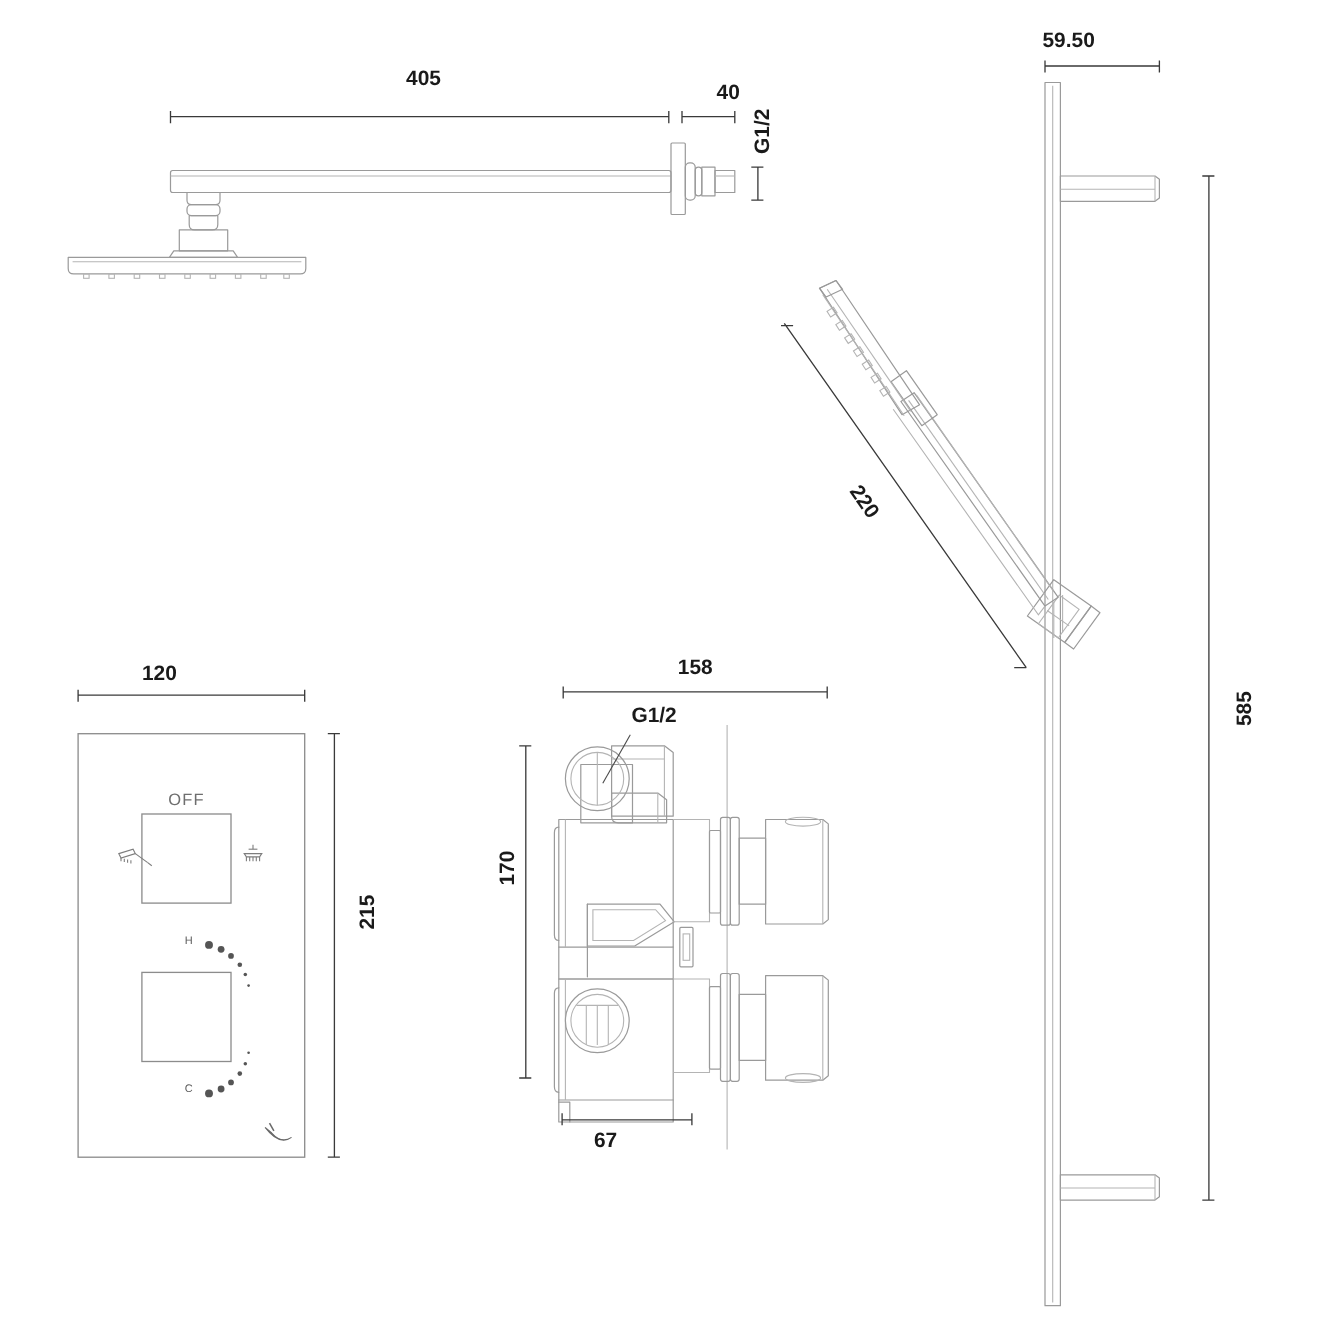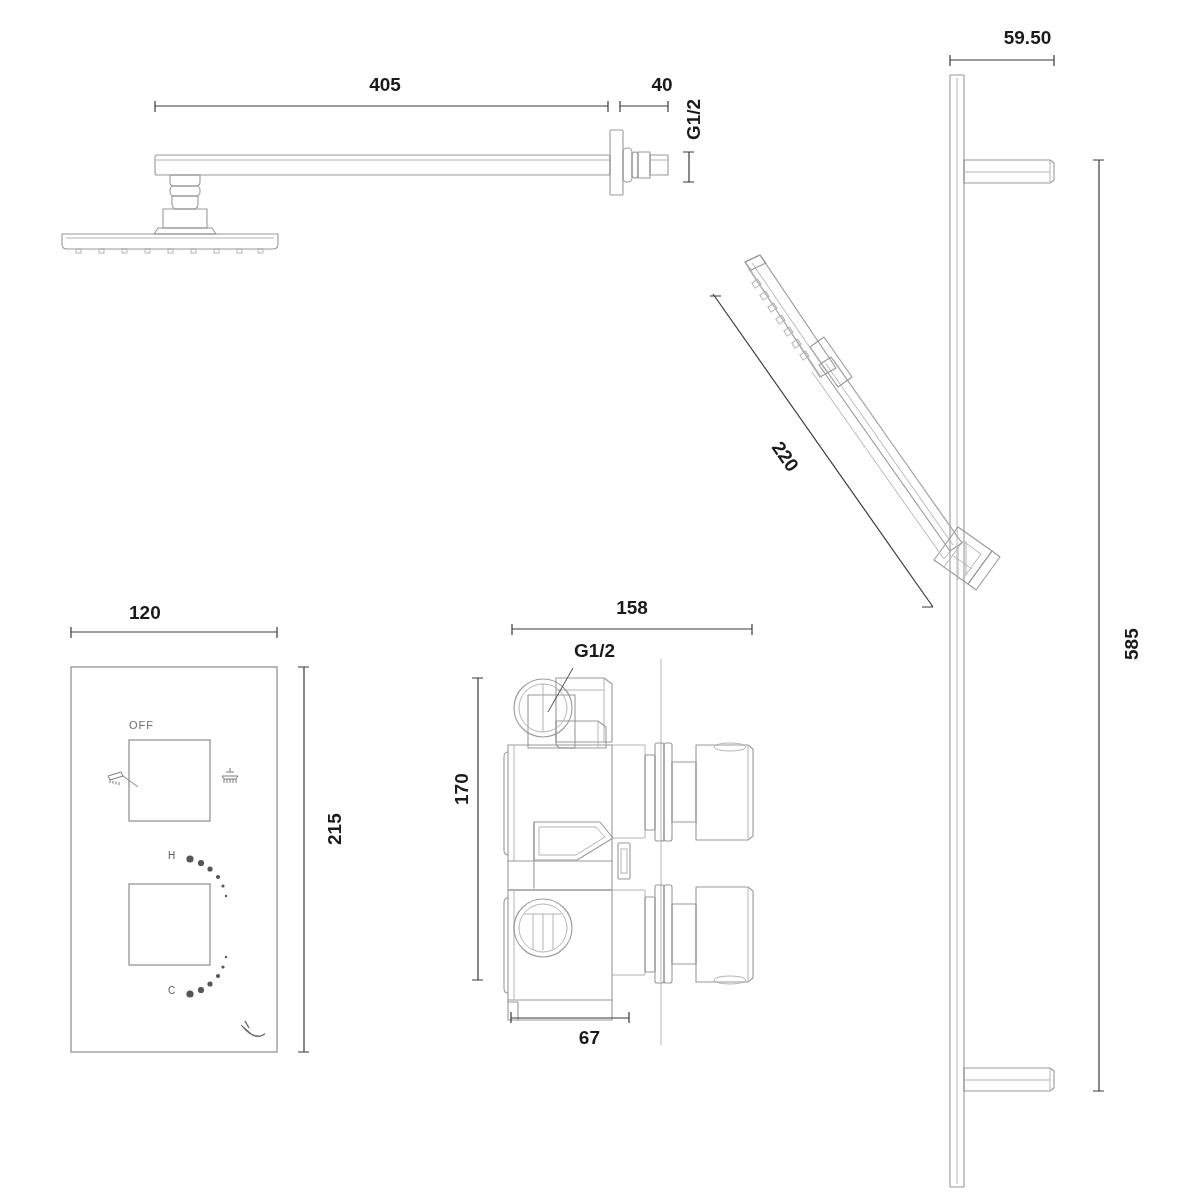--- a/index.html
+++ b/index.html
@@ -311,45 +311,45 @@
   <g>
     <path class="dimline" d="M472 678 L483 678 M478 678 L478 980 M472 980 L483 980"></path>
   </g>
 
   <g>
     <path class="dimline" d="M511 1012 L511 1023 M511 1018 L629 1018 M629 1012 L629 1023"></path>
   </g>
 
 </svg>
 
-<div style="position:absolute;left:340px;top:75px;width:90px;text-align:center;" class="dimtext-html">405</div>
+<div style="position:absolute;left:340px;top:62px;width:90px;text-align:center;" class="dimtext-html">405</div>
 
 <div style="position:absolute;left:632px;top:75px;width:60px;text-align:center;" class="dimtext-html">40</div>
 
 <div style="position:absolute;left:684px;top:140px;transform:rotate(-90deg);transform-origin:left top;white-space:nowrap;" class="dimtext-html">G1/2</div>
 
-<div style="position:absolute;left:955px;top:28px;width:145px;text-align:center;" class="dimtext-html">59.50</div>
+<div style="position:absolute;left:899px;top:28px;width:145px;text-align:center;" class="dimtext-html">59.50</div>
 
 <div style="position:absolute;left:1122px;top:660px;transform:rotate(-90deg);transform-origin:left top;white-space:nowrap;" class="dimtext-html">585</div>
 
 <div style="position:absolute;left:784px;top:438px;transform:rotate(55deg);transform-origin:left top;white-space:nowrap;" class="dimtext-html">220</div>
 
 <div style="position:absolute;left:129px;top:603px;width:90px;text-align:left;" class="dimtext-html">120</div>
 
 <div style="position:absolute;left:325px;top:845px;transform:rotate(-90deg);transform-origin:left top;white-space:nowrap;" class="dimtext-html">215</div>
 
 <div style="position:absolute;left:587px;top:598px;width:90px;text-align:center;" class="dimtext-html">158</div>
 
 <div style="position:absolute;left:452px;top:805px;transform:rotate(-90deg);transform-origin:left top;white-space:nowrap;" class="dimtext-html">170</div>
 
-<div style="position:absolute;left:540px;top:1028px;width:60px;text-align:right;" class="dimtext-html">67</div>
+<div style="position:absolute;left:540px;top:1028px;width:60px;text-align:left;" class="dimtext-html">67</div>
 
 <div style="position:absolute;left:574px;top:641px;white-space:nowrap;" class="dimtext-html">G1/2</div>
 
-<div style="position:absolute;left:129px;top:719px;width:81px;text-align:left;font-size:11px;color:#6e6e6e;letter-spacing:1px;">OFF</div>
+<div style="position:absolute;left:129px;top:719px;width:81px;text-align:center;font-size:15px;color:#6e6e6e;letter-spacing:1px;">OFF</div>
 
 <div style="position:absolute;left:168px;top:850px;font-size:10px;color:#5a5a5a;">H</div>
 
 <div style="position:absolute;left:168px;top:985px;font-size:10px;color:#5a5a5a;">C</div>
 
 </div>
 
 <style>
   .dimtext-html {
     font-family: "Liberation Sans", sans-serif;

